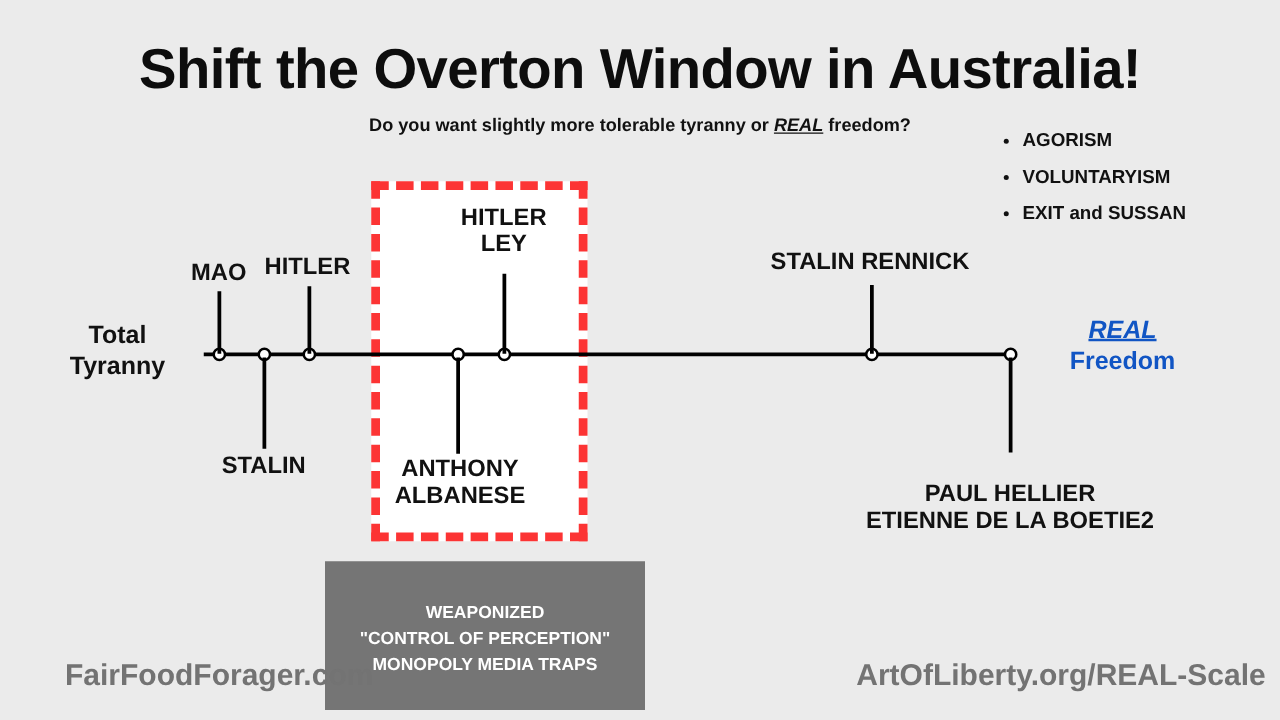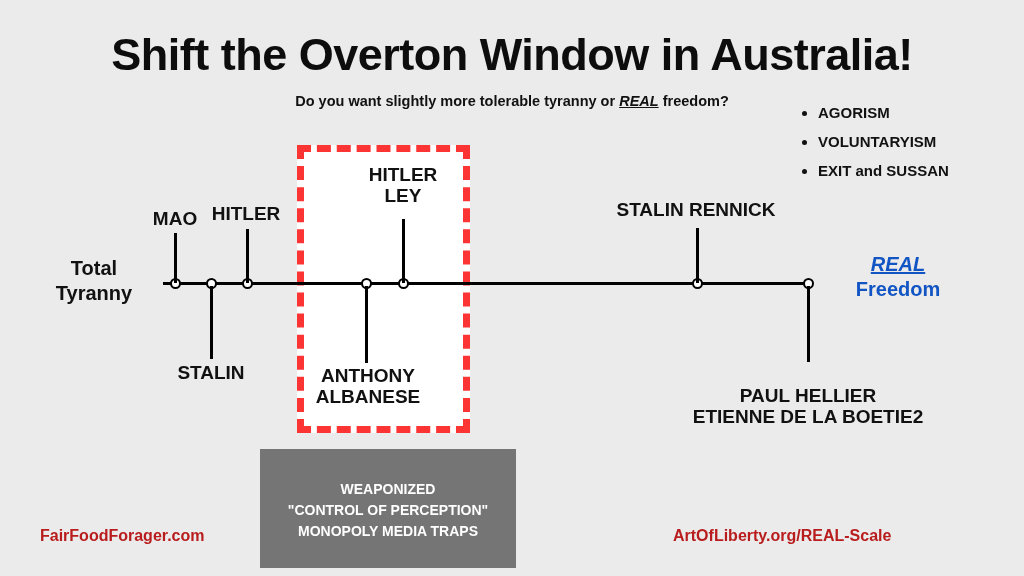--- a/index.html
+++ b/index.html
@@ -152,24 +152,25 @@
     align-items: center;
     justify-content: center;
     padding-top: 4px;
     box-sizing: border-box;
   }
 
   
   .footer {
     position: absolute;
     top: 527px;
-    font-size: 16px;
-    font-weight: bold;
-    color: #b91c1c;
-    white-space: nowrap;
+    font-size: 24px;
+    font-weight: bold;
+    color: #737373;
+    white-space: nowrap;
+    margin-left: 12px;
   }
   .footer-left { left: 40px; }
   .footer-right { left: 673px; }
 </style>
 </head>
 <body>
 
 <div id="infographic">
 
   <div class="title">Shift the Overton Window in Australia!</div>

